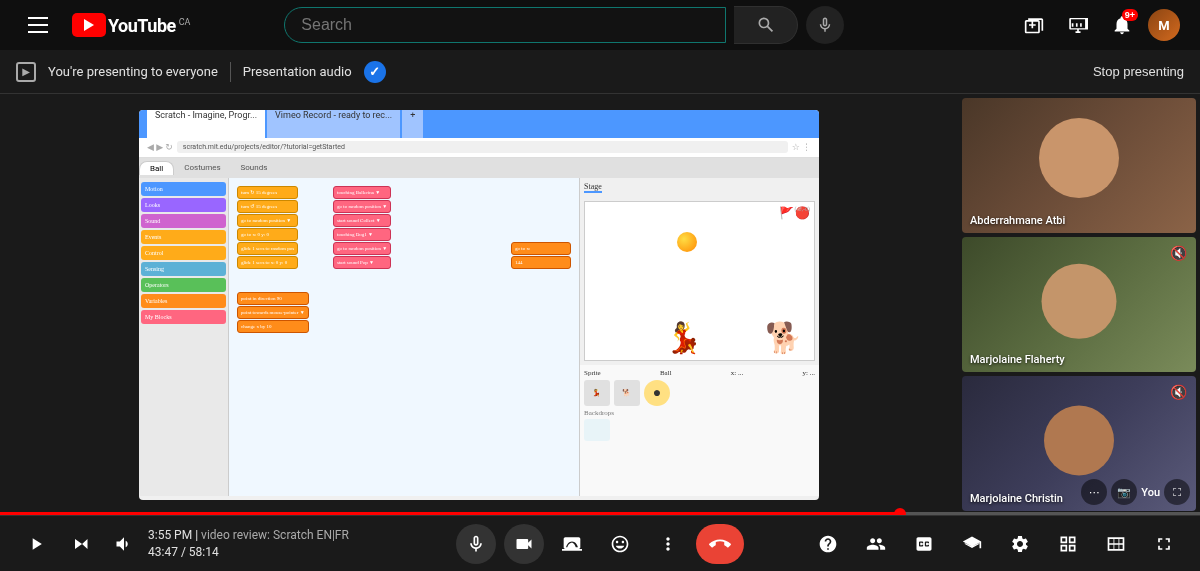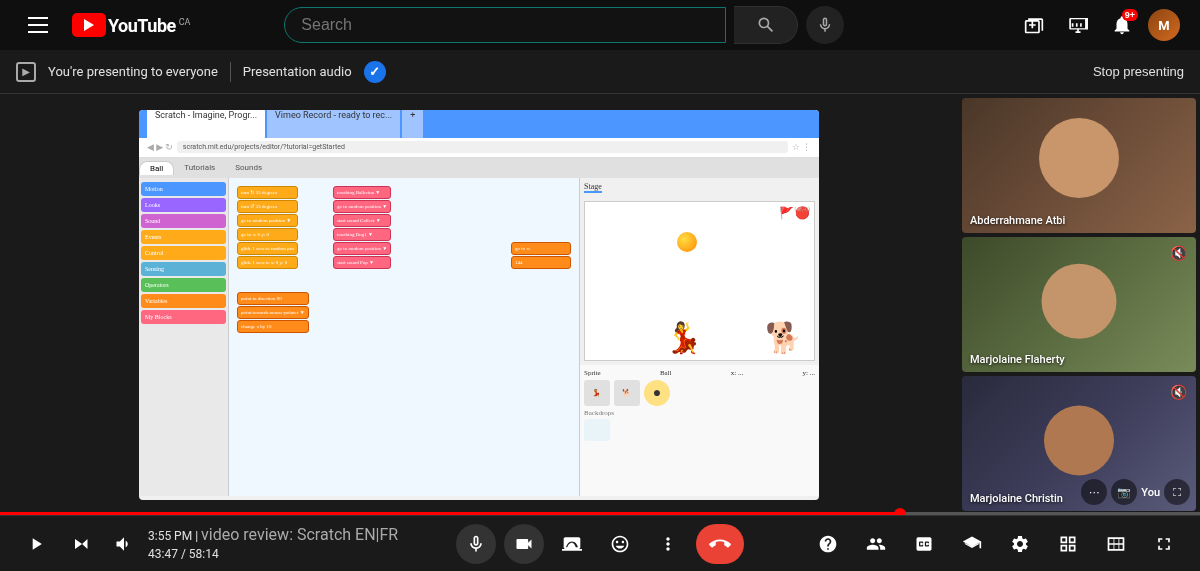--- a/index.html
+++ b/index.html
@@ -379,21 +379,21 @@
       width: 48px; height: 40px; border-radius: 20px;
       background: #ea4335; border: none; cursor: pointer;
       display: flex; align-items: center; justify-content: center;
       color: #fff; font-size: 18px;
     }
 
     .time-info {
       color: #e0e0e0; font-size: 12px; line-height: 1.4;
     }
     .time-info .call-title {
-      color: #aaa; font-size: 16px; margin-top: 48px;
+      color: #aaa; font-size: 12px; margin-top: 48px;
     }
 
     
     .face-1 {
       width: 80px; height: 80px;
       border-radius: 50%;
       background: #c9956b;
       position: absolute;
       top: 50%; left: 50%;
       transform: translate(-50%, -60%);
@@ -539,21 +539,21 @@
 
         <div class="scratch-nav-bar">
           <span style="color:#aaa; font-size:9px;">◀ ▶ ↻</span>
           <span class="scratch-nav-text" style="flex:1; background:#f0f0f0; padding:2px 6px; border-radius:3px;">scratch.mit.edu/projects/editor/?tutorial=getStarted</span>
           <span style="color:#aaa; font-size:9px;">☆ ⋮</span>
         </div>
 
 
         <div style="height:20px; background:#e0e0e0; display:flex; align-items:center; gap:0;">
           <div style="padding:2px 10px; background:#fff; border-radius:8px 8px 0 0; font-size:8px; border:1px solid #ccc; border-bottom:none;">Ball</div>
-          <div style="padding:2px 10px; font-size:8px; color:#555;">Tutorials</div>
+          <div style="padding:2px 10px; font-size:8px; color:#555;">Costumes</div>
           <div style="padding:2px 10px; font-size:8px; color:#555;">Sounds</div>
         </div>
 
         <div class="scratch-body">
 
           <div class="scratch-sidebar">
             <div class="scratch-block block-motion">Motion</div>
             <div class="scratch-block block-looks">Looks</div>
             <div class="scratch-block block-sound">Sound</div>
             <div class="scratch-block block-events">Events</div>

